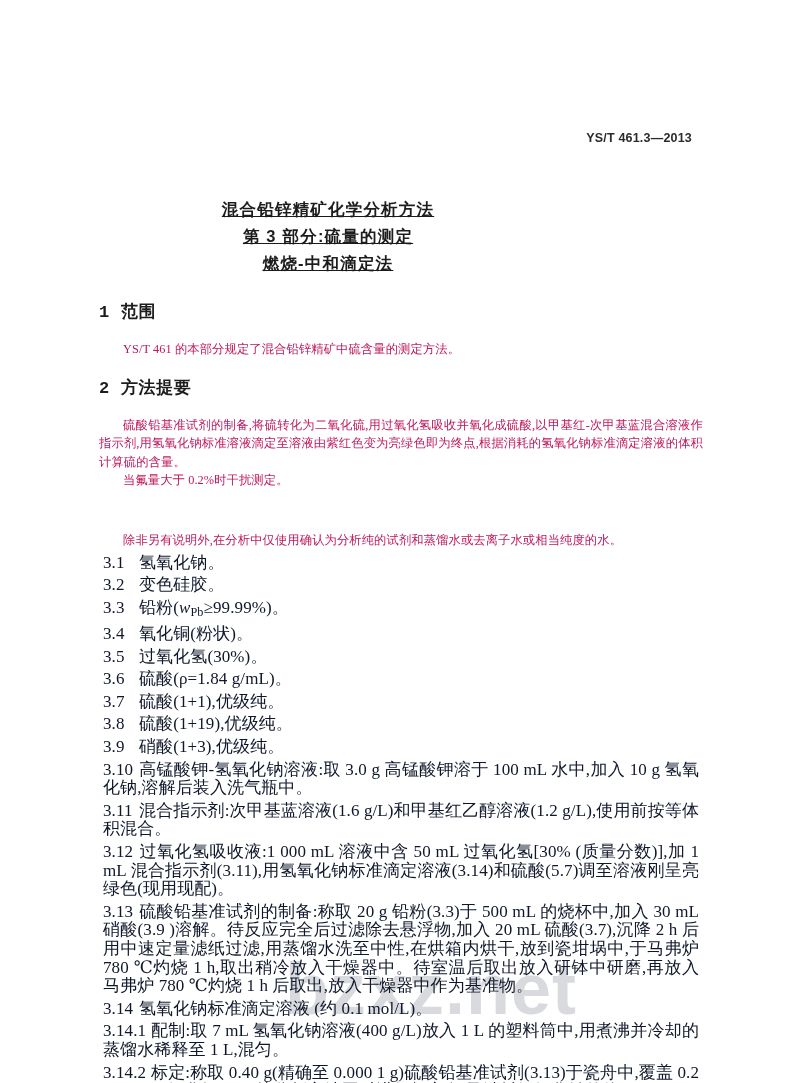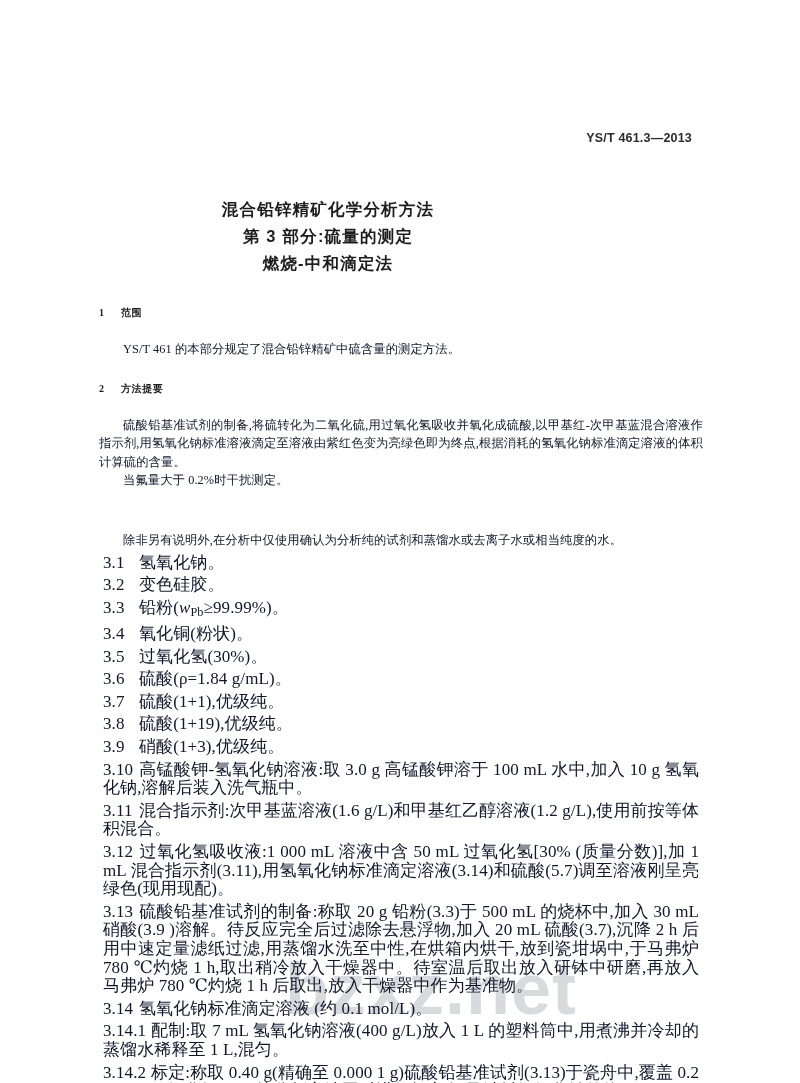--- a/index.html
+++ b/index.html
@@ -53,56 +53,57 @@
     white-space: nowrap;
   }
 
   
   .title-block {
     position: absolute;
     top: 196px;
     left: 0;
     width: 656px;
     text-align: center;
+    text-decoration: underline;
   }
   .title-line {
     font-family: "Liberation Sans", sans-serif;
     font-weight: bold;
     font-size: 16.5px;
     line-height: 27px;
     letter-spacing: 1.2px;
     color: #1d1d1d;
   }
 
   
   .body-frame {
     position: absolute;
     top: 305px;
     left: 99px;
     width: 604px;
   }
 
   .sec-head {
-    font-family: Liberation Serif, serif;
+    font-family: Liberation Mono, monospace;
     font-weight: bold;
-    font-size: 10px;
+    font-size: 17px;
     letter-spacing: .6px;
     color: #1d1d1d;
     margin: 0;
     line-height: 16px;
   }
   .sec-head .num { display: inline-block; width: 22px; }
 
   .p {
     font-size: 12.3px;
     line-height: 18.6px;
     margin: 0;
     text-align: justify;
     text-justify: inter-ideograph;
-    color: #0f172a;
+    color: #be185d;
     letter-spacing: .1px;
   }
   .indent { text-indent: 24px; }
 
   .item {
     font-size: 17px;
     line-height: 18.6px;
     margin: 4px;
     text-align: justify;
     text-justify: inter-ideograph;

